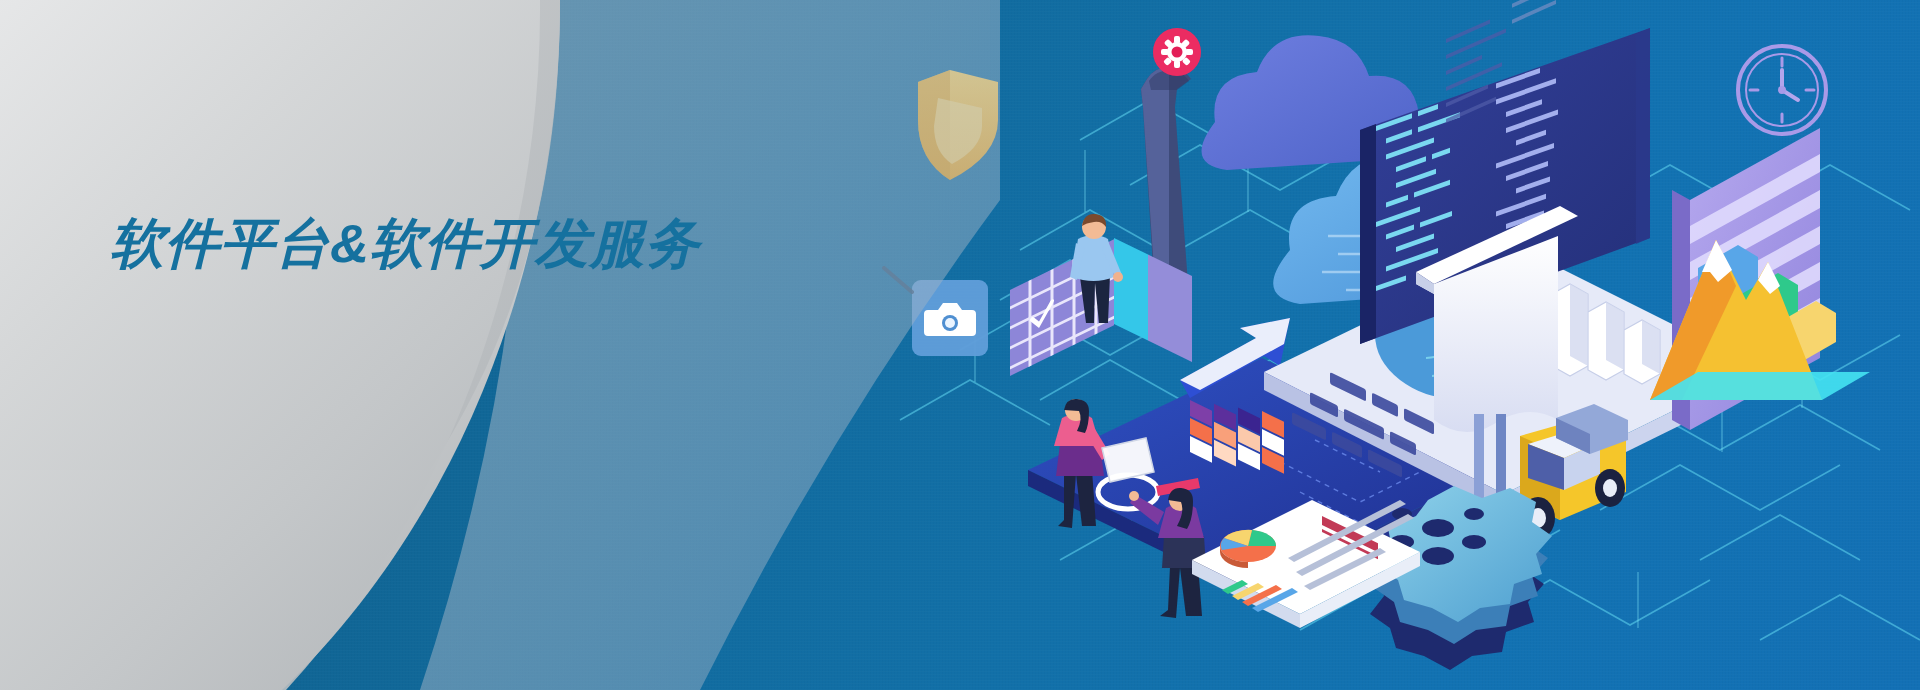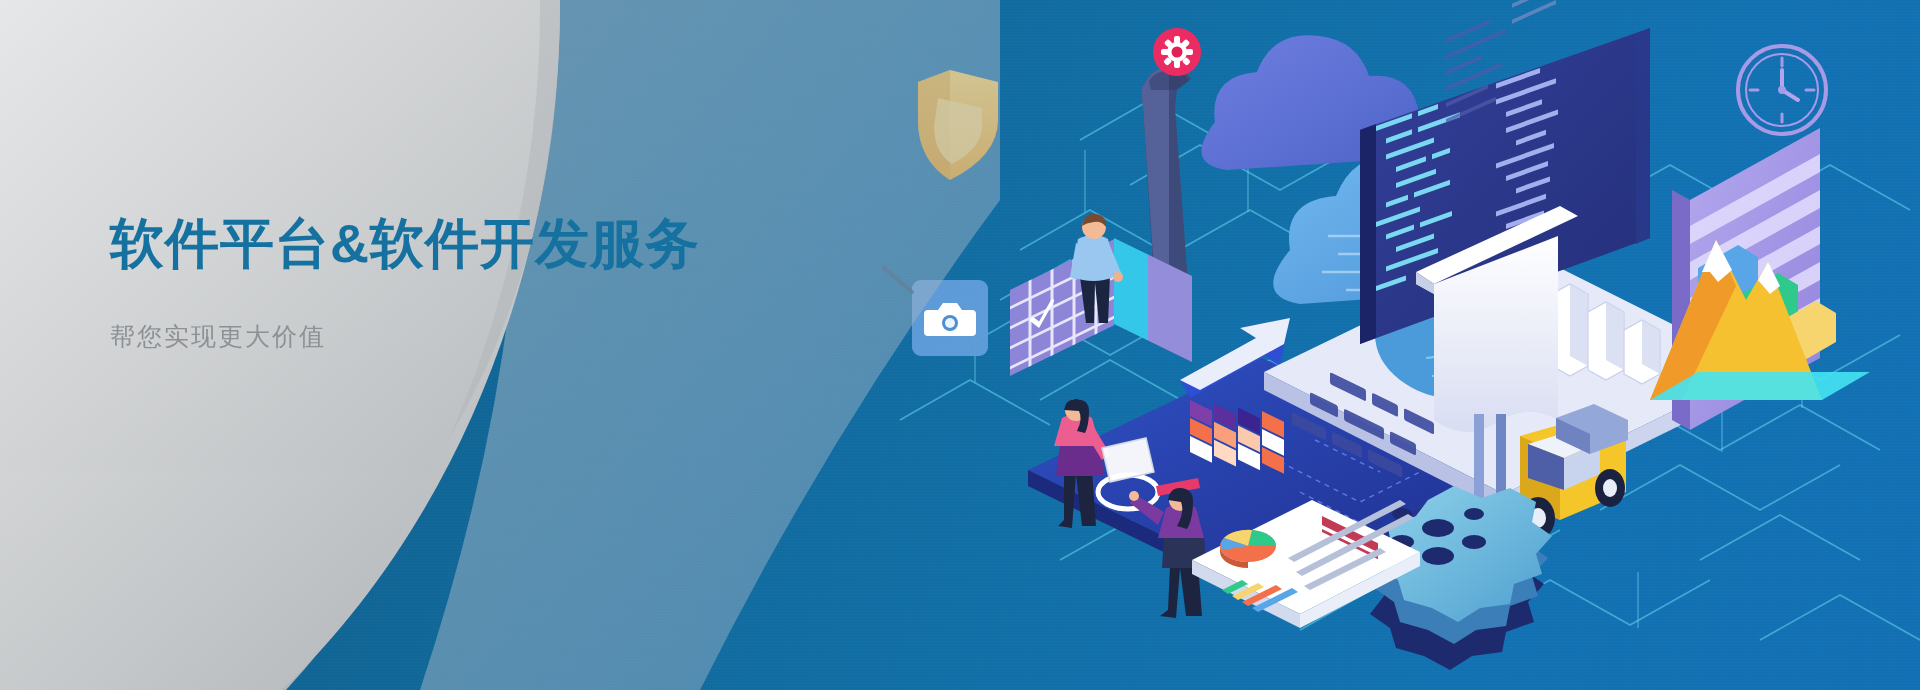--- a/index.html
+++ b/index.html
@@ -46,20 +46,21 @@
     width:720px;
   }
   .title{
     margin:0;
     font-size:54px;
     font-weight:700;
     letter-spacing:1px;
     color:#15719f;
     line-height:1.18;
     white-space:nowrap;
+    font-style:italic;
   }
   .subtitle{
     margin:44px 0 0 0;
     font-size:25px;
     font-weight:400;
     letter-spacing:2px;
     color:#8d9196;
     line-height:1.3;
   }
 </style>
@@ -526,17 +527,16 @@
       <path d="M520 0 L1000 0 L1000 200 Q830 430 700 690 L420 690 Q540 330 520 0 Z" fill="url(#gWedge)" opacity="0.55"></path>
 
       <path d="M0 0 L560 0 C 560 260, 460 520, 282 690 L0 690 Z" fill="url(#gGray)"></path>
       <path d="M0 0 L560 0 C 560 180, 520 330, 430 470 L0 470 Z" fill="url(#gGrayTop)" opacity="0.85"></path>
 
       <path d="M0 0 L540 0 C 542 250, 452 510, 286 690 L0 690 Z" fill="url(#gGray)" opacity="0.9"></path>
     </svg>
 
     <div class="copy">
       <h1 class="title">软件平台&amp;软件开发服务</h1>
-      <p class="subtitle">帮您实现更大价值</p>
     </div>
   </div>
 
 </div>
 
 </body></html>

